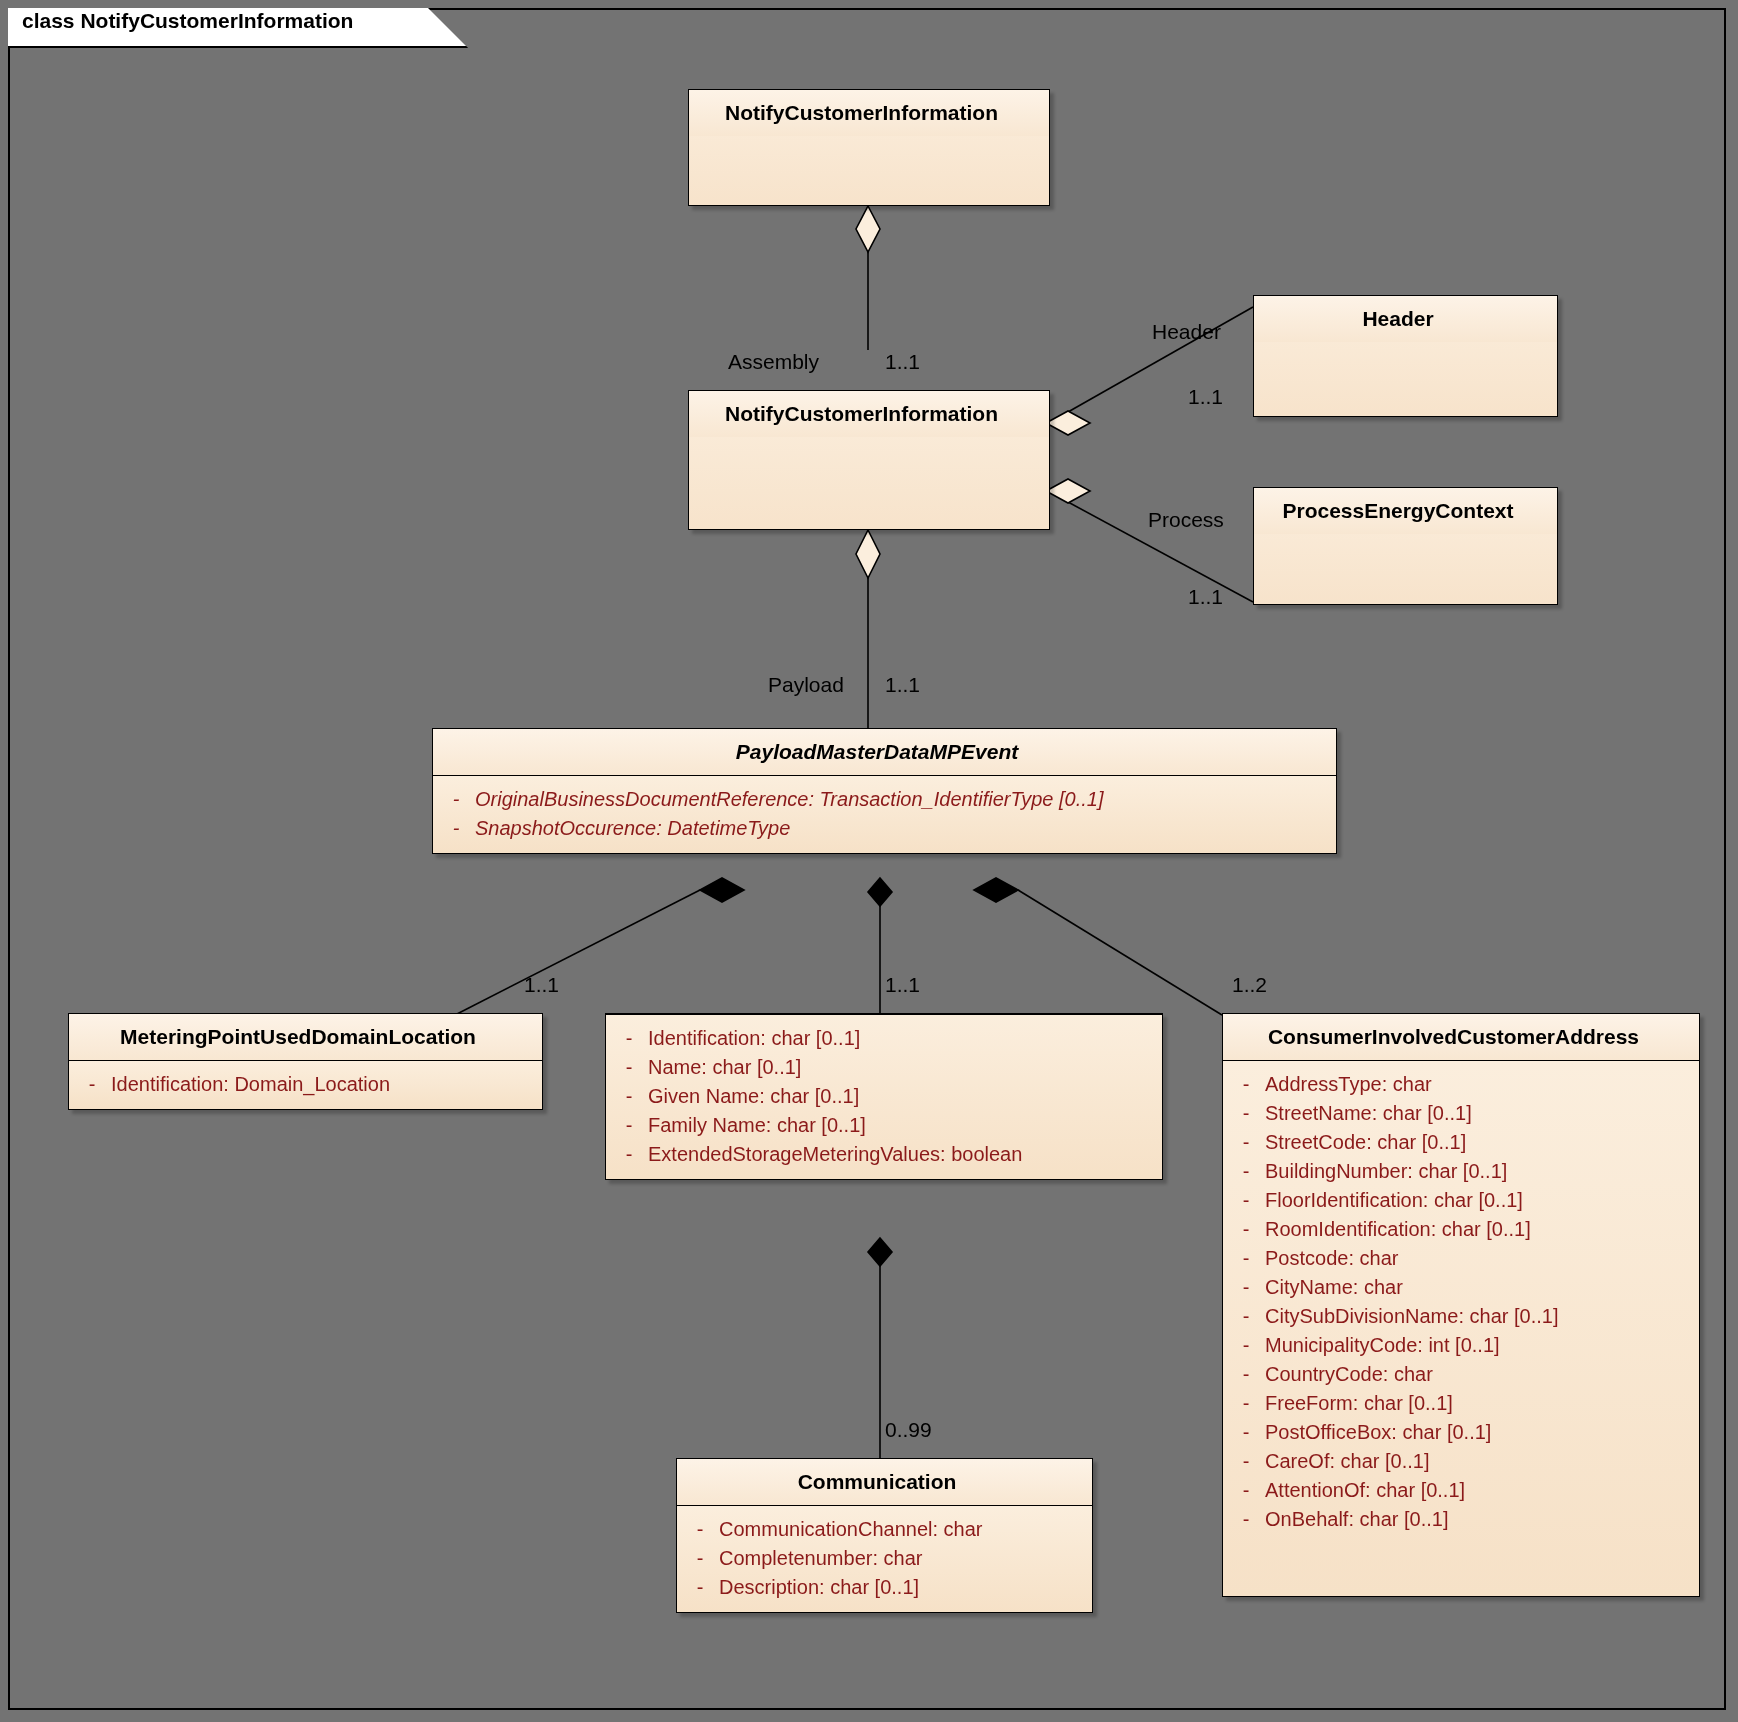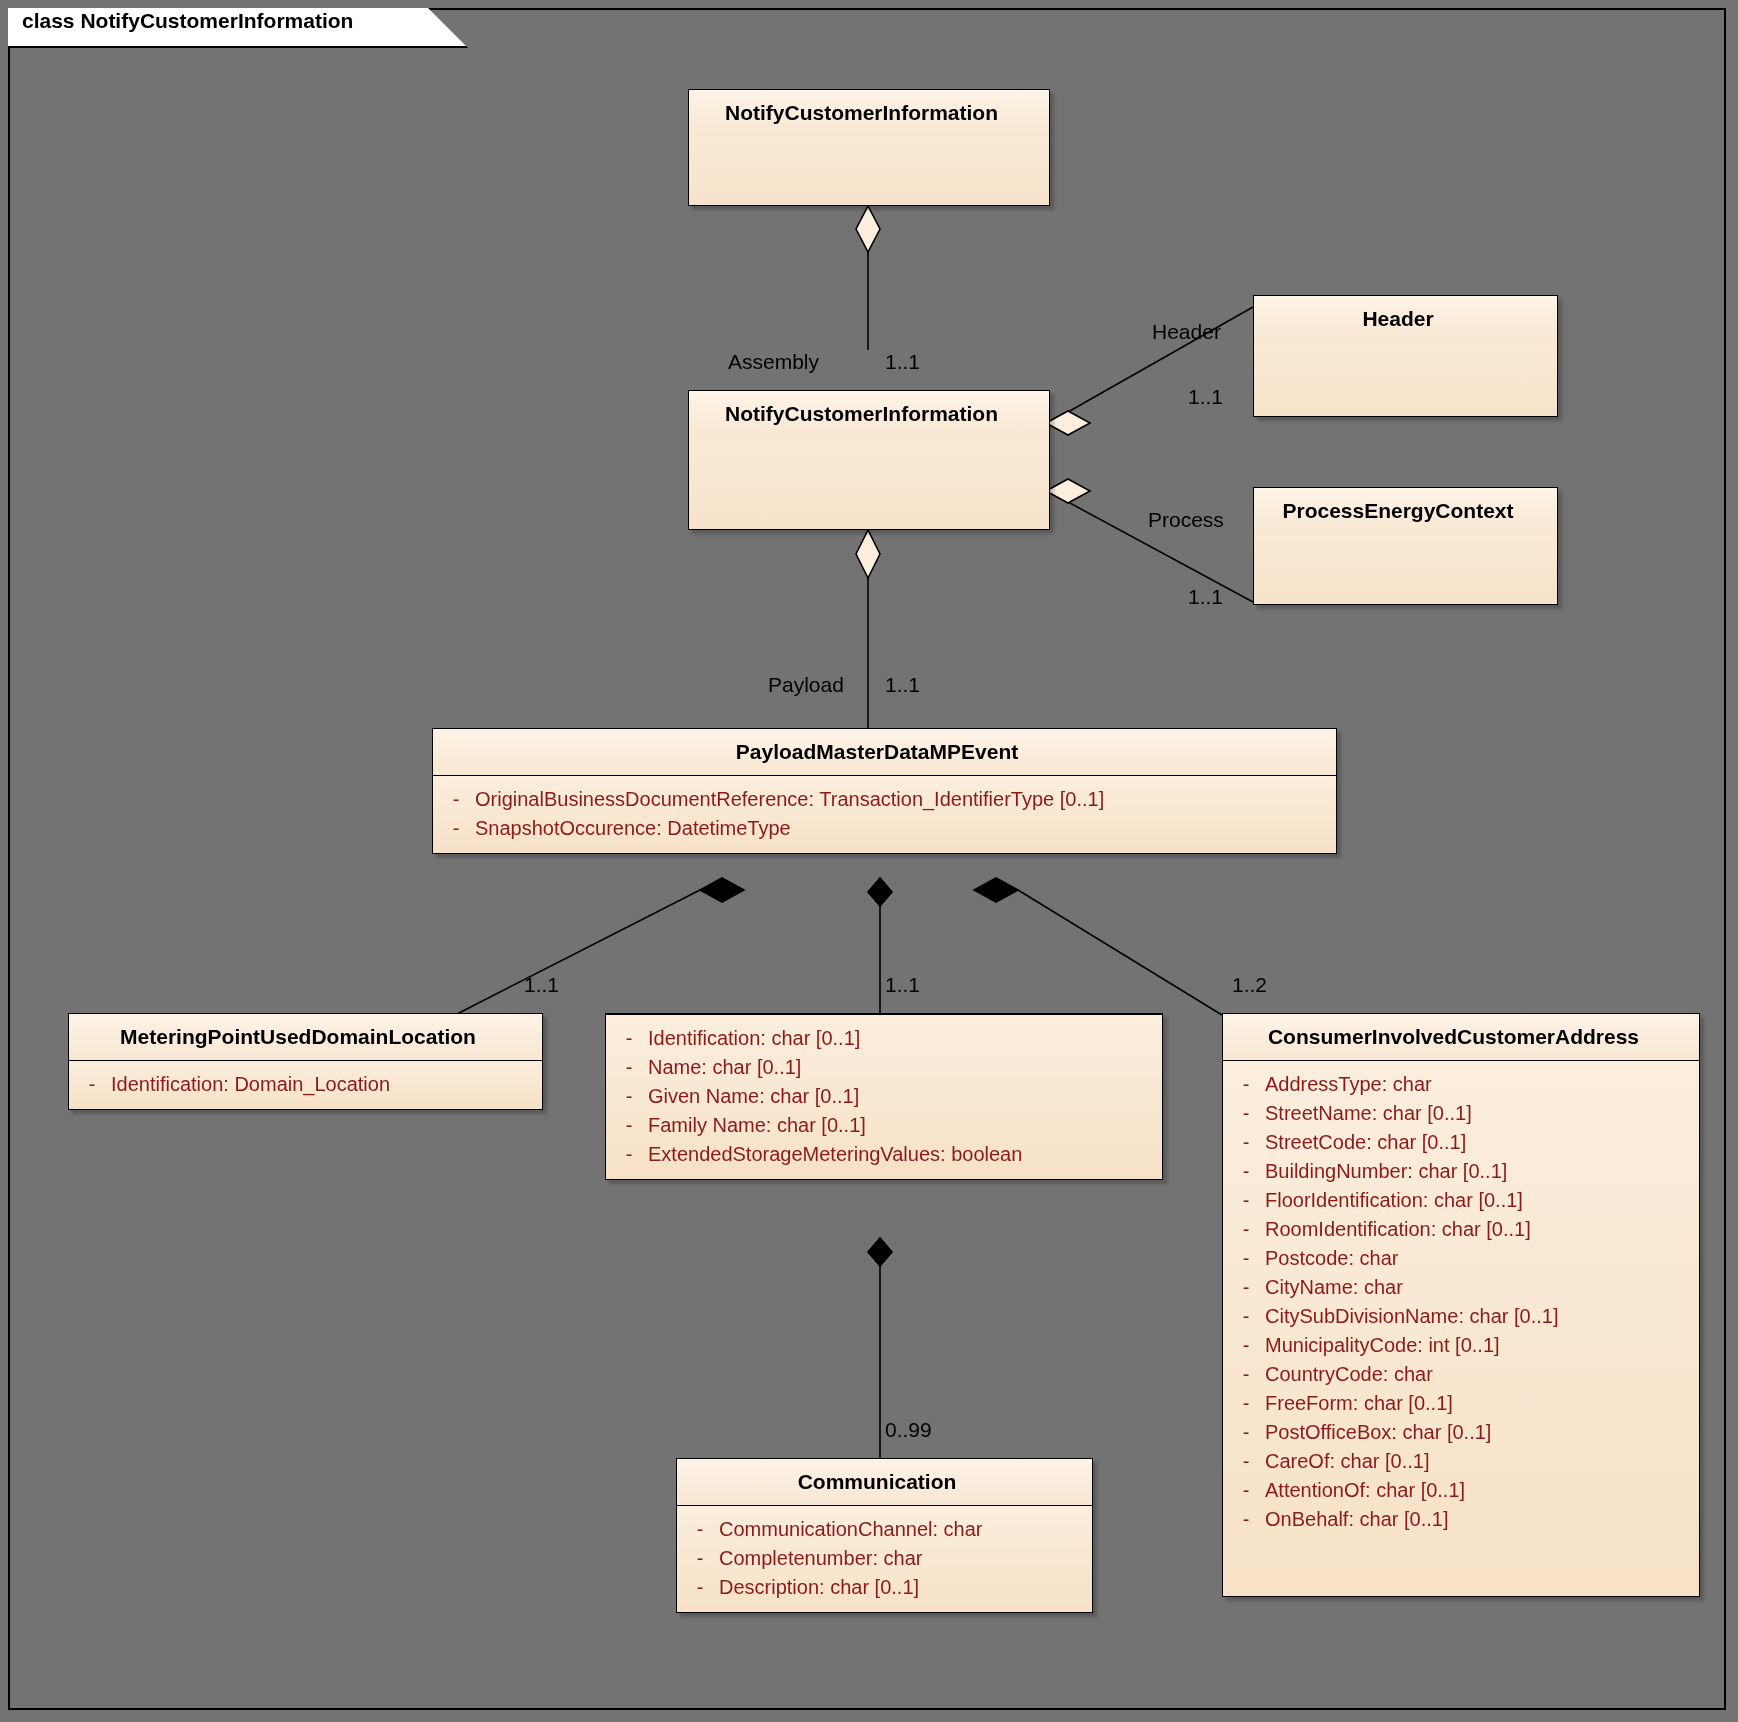--- a/index.html
+++ b/index.html
@@ -186,21 +186,21 @@
   </div>
 
   <div class="uml-class" style="left:1253px; top:295px; width:305px; height:122px;">
     <div class="uml-title">Header</div>
   </div>
 
   <div class="uml-class" style="left:1253px; top:487px; width:305px; height:118px;">
     <div class="uml-title">ProcessEnergyContext</div>
   </div>
 
-  <div class="uml-class" style="left:432px; top:728px; width:905px;">
+  <div class="uml-class" style="left:432px; top:728px; width:905px;font-style:italic;">
     <div class="uml-title">PayloadMasterDataMPEvent</div>
     <div class="uml-compartment">
       <div class="uml-attr">
         <span class="vis">-</span>
         <span class="sig">OriginalBusinessDocumentReference: Transaction_IdentifierType [0..1]</span>
       </div>
       <div class="uml-attr">
         <span class="vis">-</span>
         <span class="sig">SnapshotOccurence: DatetimeType</span>
       </div>

